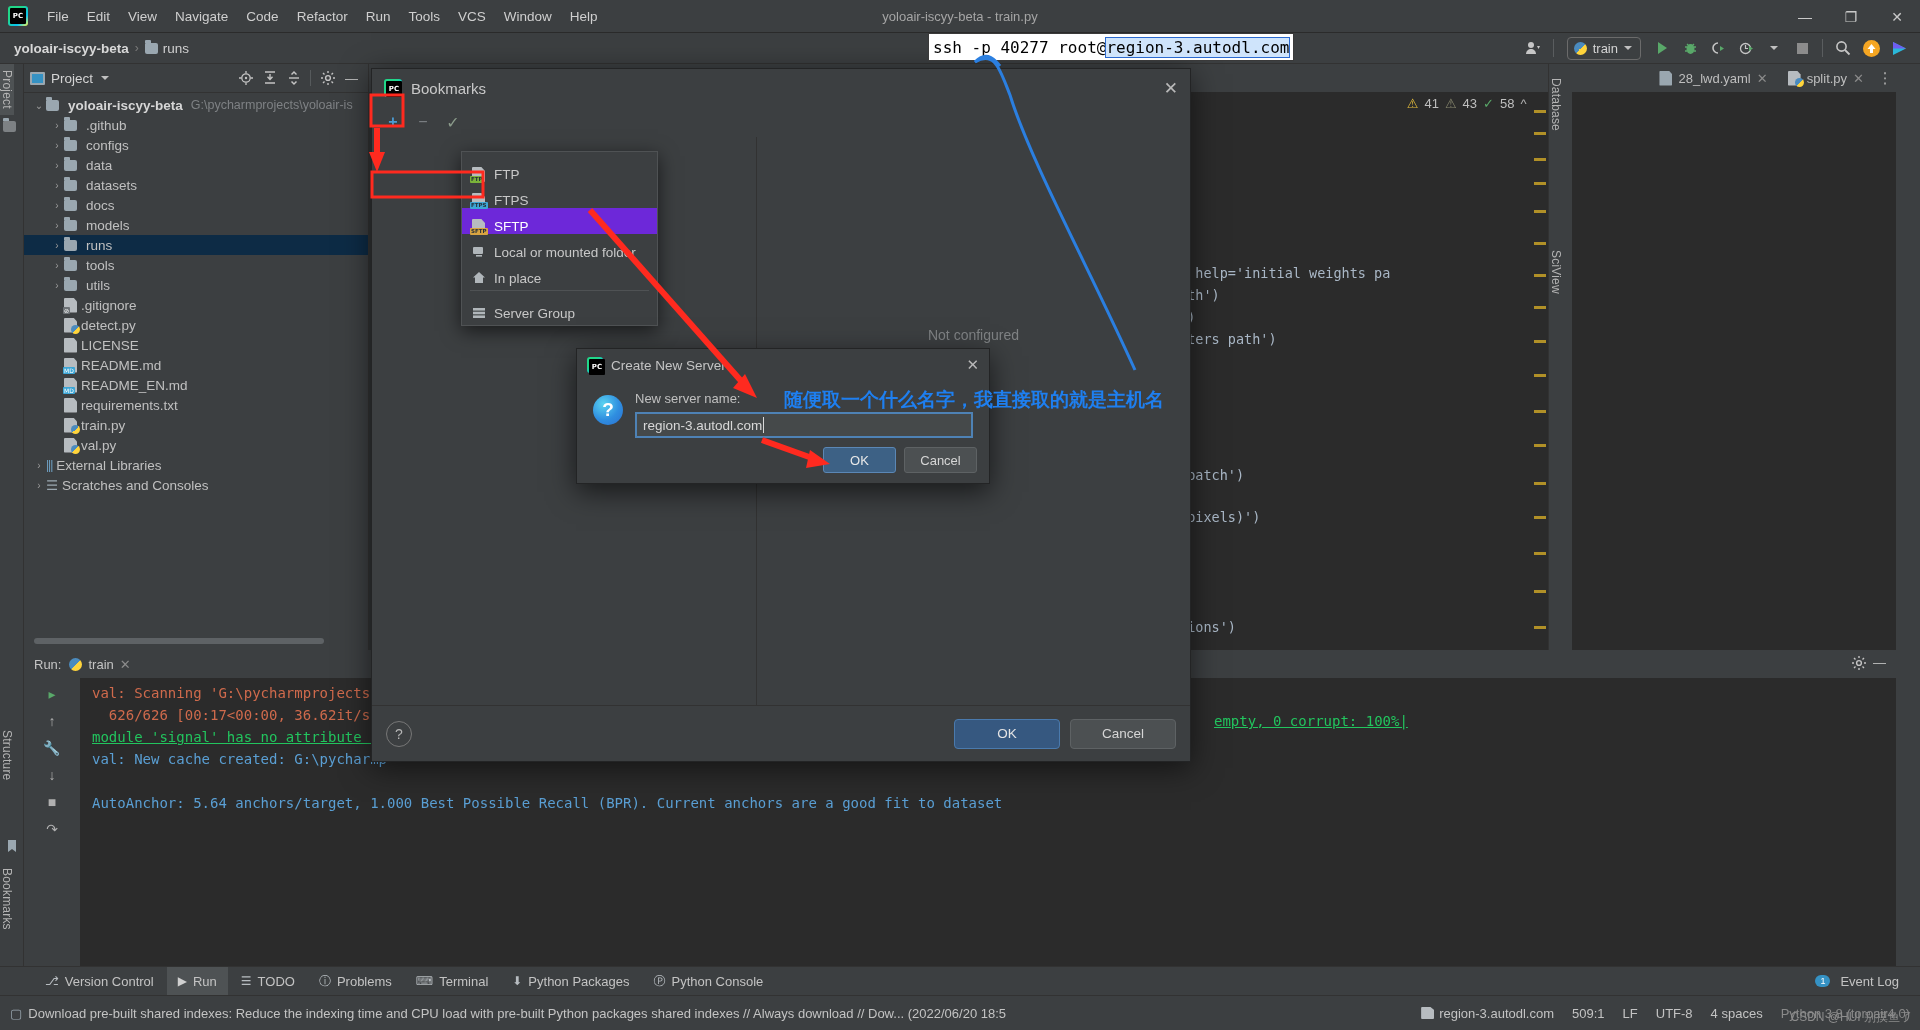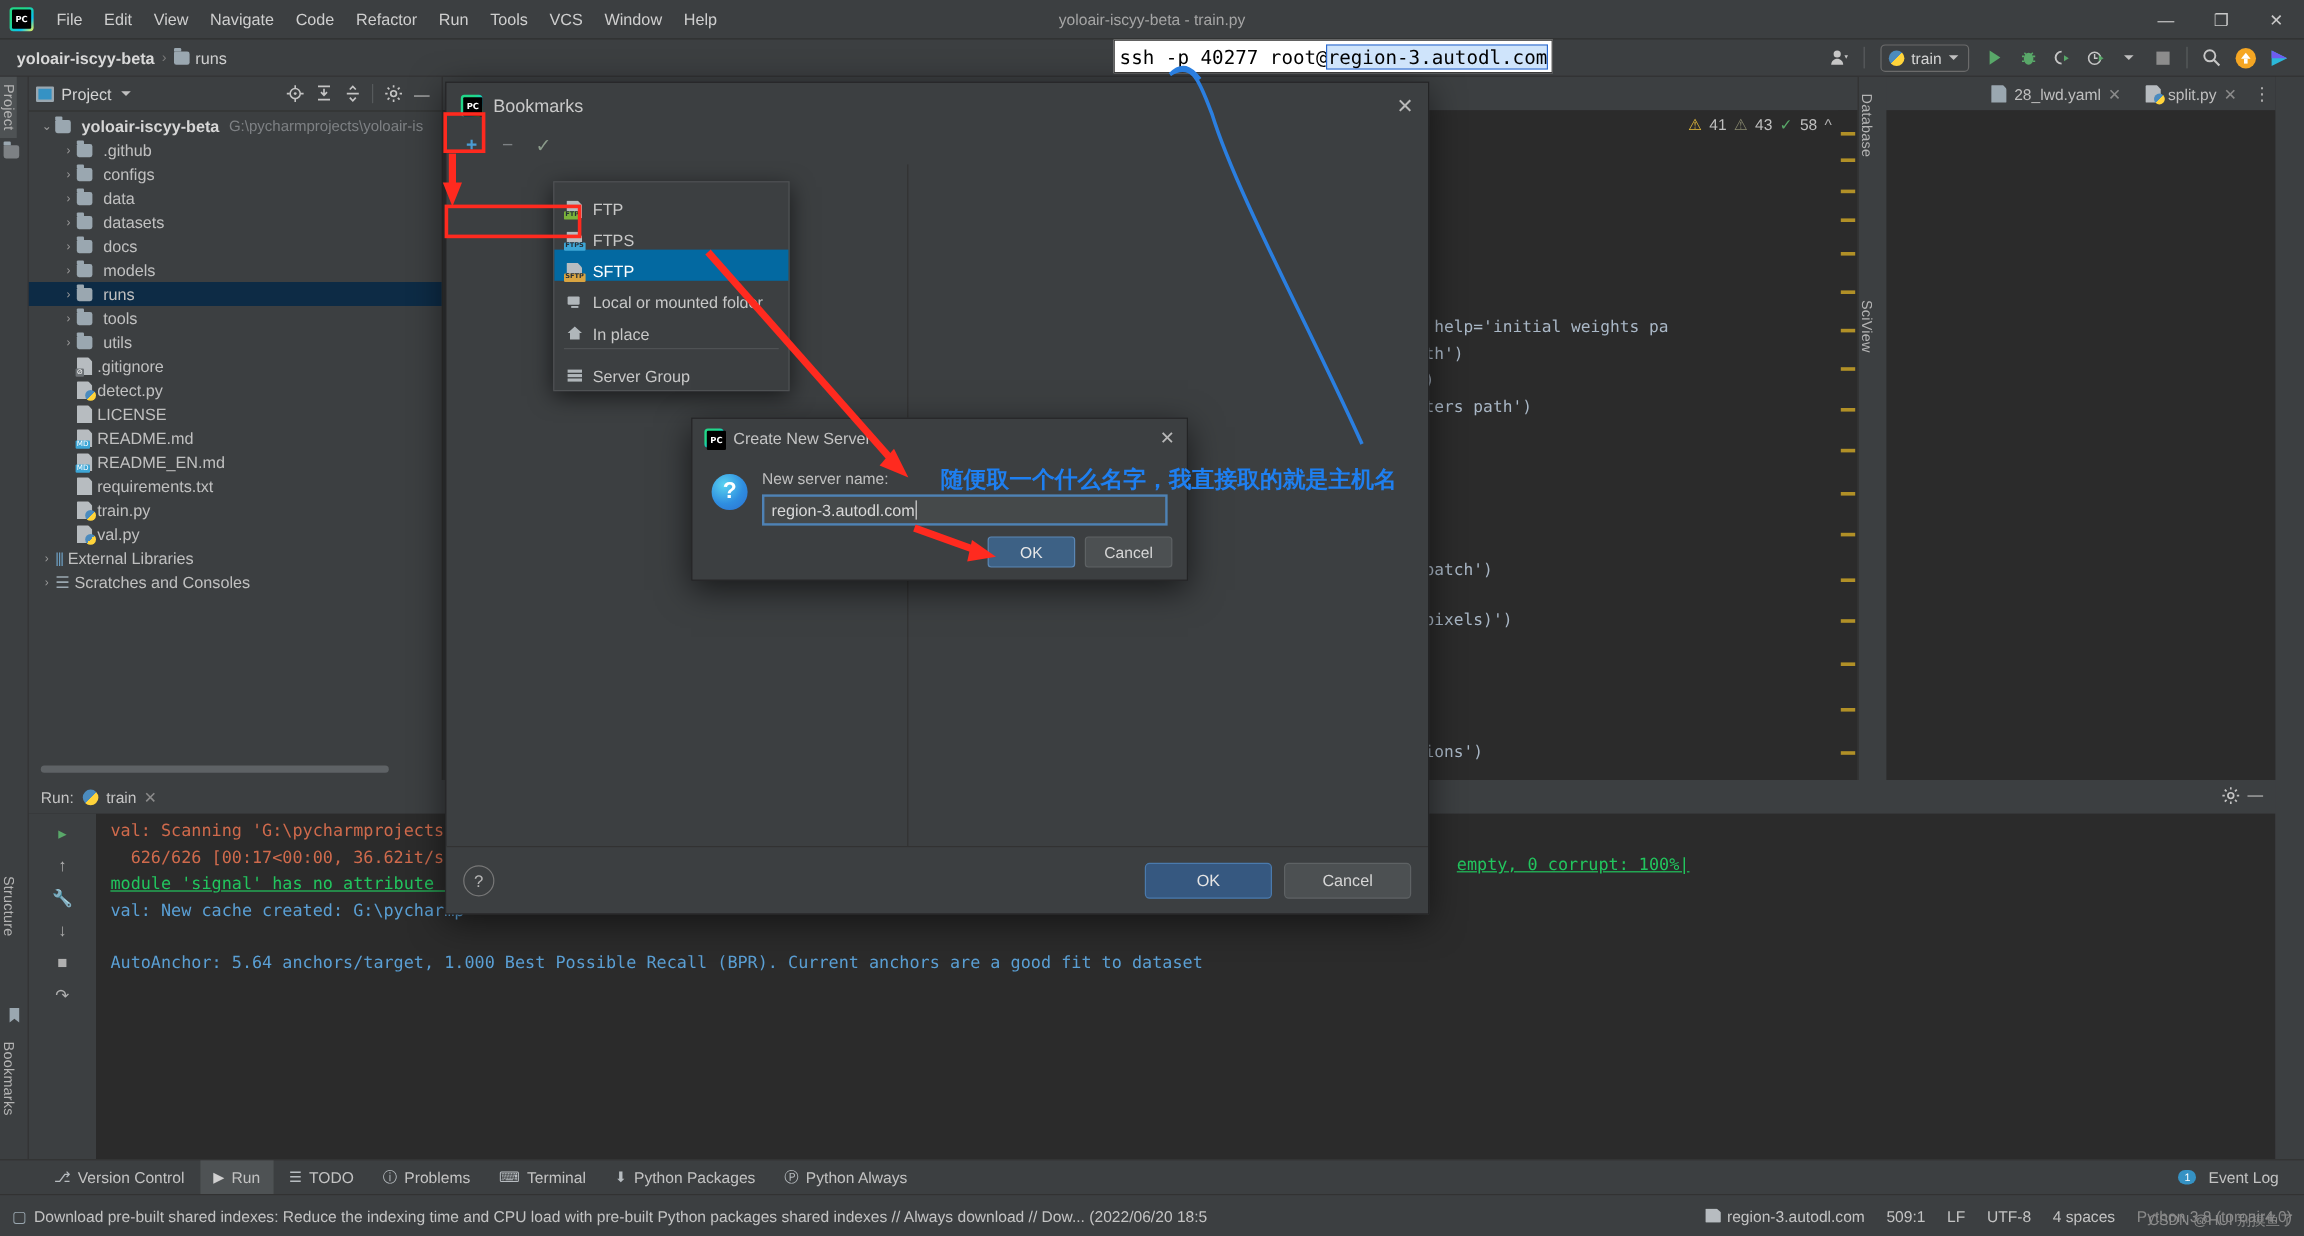--- a/index.html
+++ b/index.html
@@ -173,21 +173,21 @@
   }
   .btn.primary { background:#365880; border-color:#4a7aad; color:#e4e4e4; }
 
   
   .popup {
     position:absolute; left:461px; top:151px; width:197px;
     background:#3c3f41; border:1px solid #4f5254; box-shadow:0 5px 18px rgba(0,0,0,.6);
     padding:4px 0;
   }
   .pitem { display:flex; align-items:flex-end; height:26px; padding:0 10px; font-size:13.5px; color:#c8c8c8; gap:9px; }
-  .pitem.sel { background:#0369a1; color:#ffffff; }
+  .pitem.sel { background:#6d28d9; color:#ffffff; }
   .psep { height:1px; background:#4f5254; margin:4px 8px; }
   .ft-ico { width:13px;height:15px; position:relative; flex:0 0 13px; }
   .ft-ico .pg { position:absolute; inset:0; background:#b7bcc0; clip-path: polygon(0 0,72% 0,100% 26%,100% 100%,0 100%); border-radius:1px; }
   .ft-ico .lbl { position:absolute; left:-2px; bottom:-1px; font-size:5.5px; line-height:7px; padding:0 1px; color:#27313a; border-radius:1px; font-family:"DejaVu Sans",sans-serif; font-weight:bold; }
 
   
   .cns {
     position:absolute; left:576px; top:348px; width:414px; height:136px;
     background:#3c3f41; border:1px solid #232425; box-shadow:0 8px 26px rgba(0,0,0,.6);
   }
@@ -662,20 +662,23 @@
       <span class="t">Bookmarks</span>
       <span class="x">✕</span>
     </div>
     <div class="deploy-toolbar">
       <div class="dt-btn" style="color:#4b9cd3;font-weight:bold;">+</div>
       <div class="dt-btn" style="color:#7d8184;">−</div>
       <div class="dt-btn" style="color:#8b9b8b;">✓</div>
     </div>
     <div class="deploy-split">
       <div class="deploy-left"></div>
+      <div class="deploy-right">
+        <span class="notcfg">Not configured</span>
+      </div>
     </div>
     <div class="deploy-footer">
       <div class="help-circle">?</div>
       <div class="btns">
         <div class="btn primary">OK</div>
         <div class="btn">Cancel</div>
       </div>
     </div>
   </div>
 
@@ -767,21 +770,21 @@
       <div class="twb">
         <span style="color: rgb(183, 188, 192); font-size: 12px;">⌨</span>
         <span>Terminal</span>
       </div>
       <div class="twb">
         <span style="color: rgb(183, 188, 192); font-size: 12px;">⬇</span>
         <span>Python Packages</span>
       </div>
       <div class="twb">
         <span style="color: rgb(183, 188, 192); font-size: 12px;">Ⓟ</span>
-        <span>Python Always</span>
+        <span>Python Console</span>
       </div>
       <div class="twb-right">
         <span class="twb">
           <span class="badge-count">1</span>
           <span>Event Log</span>
         </span>
       </div>
     </div>
 
   <div class="statusbar">

